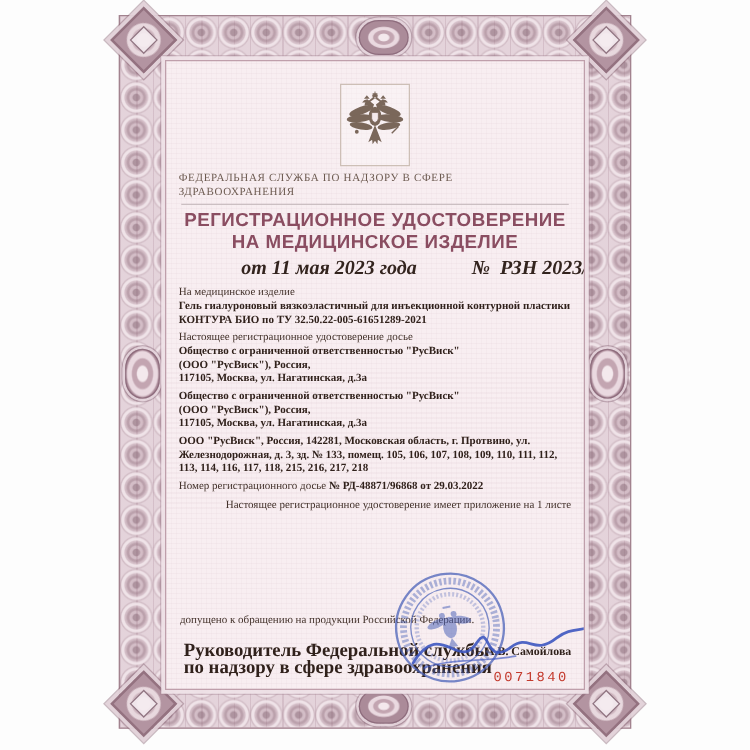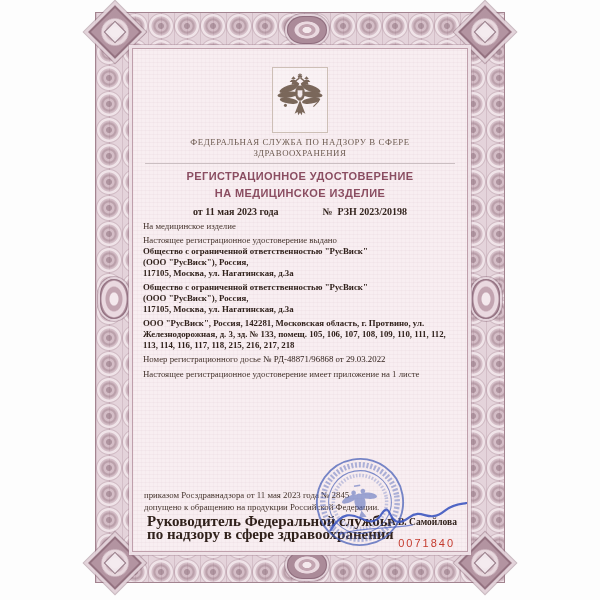--- a/index.html
+++ b/index.html
@@ -47,44 +47,44 @@
       repeating-linear-gradient(90deg, rgba(205,175,187,0.08) 0 1px, rgba(0,0,0,0) 1px 4px),
       #f8eef1;
     border:1px solid #bf9fab;
     box-shadow:0 0 0 3px rgba(240,228,233,0.95),0 0 0 4px rgba(164,130,144,0.38);
     padding:18px 10px 0;box-sizing:border-box;overflow:hidden;
   }
 
   
   .emblem-box{width:54px;height:64px;margin:0 auto;border:1px solid #cdbfb6;
     display:flex;align-items:center;justify-content:center;background:rgba(252,248,249,0.35);}
-  .agency{margin-top:4px;text-align:center;color:#6d5b51;font-size:8.8px;line-height:11px;letter-spacing:0.55px;}
+  .agency{margin-top:4px;text-align:left;color:#6d5b51;font-size:8.8px;line-height:11px;letter-spacing:0.55px;}
   .divider{height:0;border-top:1px solid #cbbfc2;margin:4px 2px 0;}
   .title1,.title2{margin-top:4px;text-align:center;font-family:"Liberation Sans","DejaVu Sans",sans-serif;
-    font-weight:bold;font-size:11px;line-height:17px;color:#8a4d61;letter-spacing:0.4px;}
+    font-weight:bold;font-size:15px;line-height:17px;color:#8a4d61;letter-spacing:0.4px;}
   .title2{margin-top:0;}
-  .daterow{display:flex;margin-top:4px;font-weight:bold;font-size:10px;color:#33241e;white-space:pre;}
+  .daterow{display:flex;margin-top:4px;font-weight:bold;font-size:16px;color:#33241e;white-space:pre;font-style:italic;}
   .daterow .date{margin-left:50px;}
   .daterow .number{margin-left:44px;}
 
   
   .body{margin-top:4px;font-size:8.8px;line-height:11px;color:#43322b;}
   .field{margin-bottom:3px;}
   .field .label{font-weight:normal;}
   .field .value{font-weight:bold;color:#30211b;white-space:pre-line;}
   p.inline-field{margin:0 0 3px;}
-  p.inline-field .value-inline{font-weight:normal;color:#30211b;text-align:right;}
-  .note{margin:4px 0 0;}
+  p.inline-field .value-inline{font-weight:bold;color:#30211b;text-align:right;}
+  .note{margin:4px 0 0;text-align:right;}
 
   
   .order{position:absolute;left:11px;top:440px;font-size:8.8px;line-height:12px;color:#43322b;}
   .signer-title{position:absolute;left:14px;top:466px;font-size:15px;line-height:13px;
     font-weight:bold;color:#30211b;white-space:pre-line;}
   .signer-name{position:absolute;right:10px;top:468px;font-size:9.5px;font-weight:bold;color:#30211b;}
-  .serial{position:absolute;right:12px;top:488px;font-family:Liberation Sans, sans-serif;
+  .serial{position:absolute;right:12px;top:488px;font-family:Liberation Mono, monospace;
     font-size:11px;letter-spacing:2px;color:#c43a2d;}
   .stamp{position:absolute;left:180px;top:406px;width:94px;height:94px;transform:rotate(-10deg);opacity:0.88;}
   .signature{position:absolute;left:192px;top:436px;width:155px;height:58px;}
 </style>
 </head>
 <body>
 
 <div class="certificate">
   <div class="corner tl"></div>
   <div class="corner tr"></div>
@@ -133,41 +133,42 @@
     <div class="title2">НА МЕДИЦИНСКОЕ ИЗДЕЛИЕ</div>
 
     <div class="daterow">
       <span class="date">от 11 мая 2023 года</span>
       <span class="number">№  РЗН 2023/20198</span>
     </div>
 
     <div class="body">
       <div class="field">
         <div class="label">На медицинское изделие</div>
-      </div>
-      <div class="field">
-        <div class="label">Настоящее регистрационное удостоверение выдано</div>
+        <div class="value">Гель гиалуроновый вязкоэластичный для инъекционной контурной пластики
+КОНТУРА БИО по ТУ 32.50.22-005-61651289-2021</div>
+      </div>
+      <div class="field">
+        <div class="label">Настоящее регистрационное удостоверение досье</div>
         <div class="value">Общество с ограниченной ответственностью "РусВиск"
 (ООО "РусВиск"), Россия,
 117105, Москва, ул. Нагатинская, д.3а</div>
       </div>
       <div class="field">
         <div class="value">Общество с ограниченной ответственностью "РусВиск"
 (ООО "РусВиск"), Россия,
 117105, Москва, ул. Нагатинская, д.3а</div>
       </div>
       <div class="field">
         <div class="value">ООО "РусВиск", Россия, 142281, Московская область, г. Протвино, ул. Железнодорожная, д. 3, зд. № 133, помещ. 105, 106, 107, 108, 109, 110, 111, 112, 113, 114, 116, 117, 118, 215, 216, 217, 218</div>
       </div>
       <p class="inline-field"><span>Номер регистрационного досье</span> <span class="value-inline">№ РД-48871/96868 от 29.03.2022</span></p>
       <p class="note">Настоящее регистрационное удостоверение имеет приложение на 1 листе</p>
     </div>
 
     <div class="order">
-      <div>приказом Росздравнадзора от 11 мая 2023 года № 2845</div>
       <div>допущено к обращению на продукции Российской Федерации.</div>
     </div>
 
     <div class="signer-title">Руководитель Федеральной службы
 по надзору в сфере здравоохранения</div>
     <div class="signer-name">А.В. Самойлова</div>
 
     <div class="stamp">
       <svg viewBox="0 0 120 120" width="94" height="94" aria-hidden="true">
         <g stroke="#4a61b8" fill="none">

